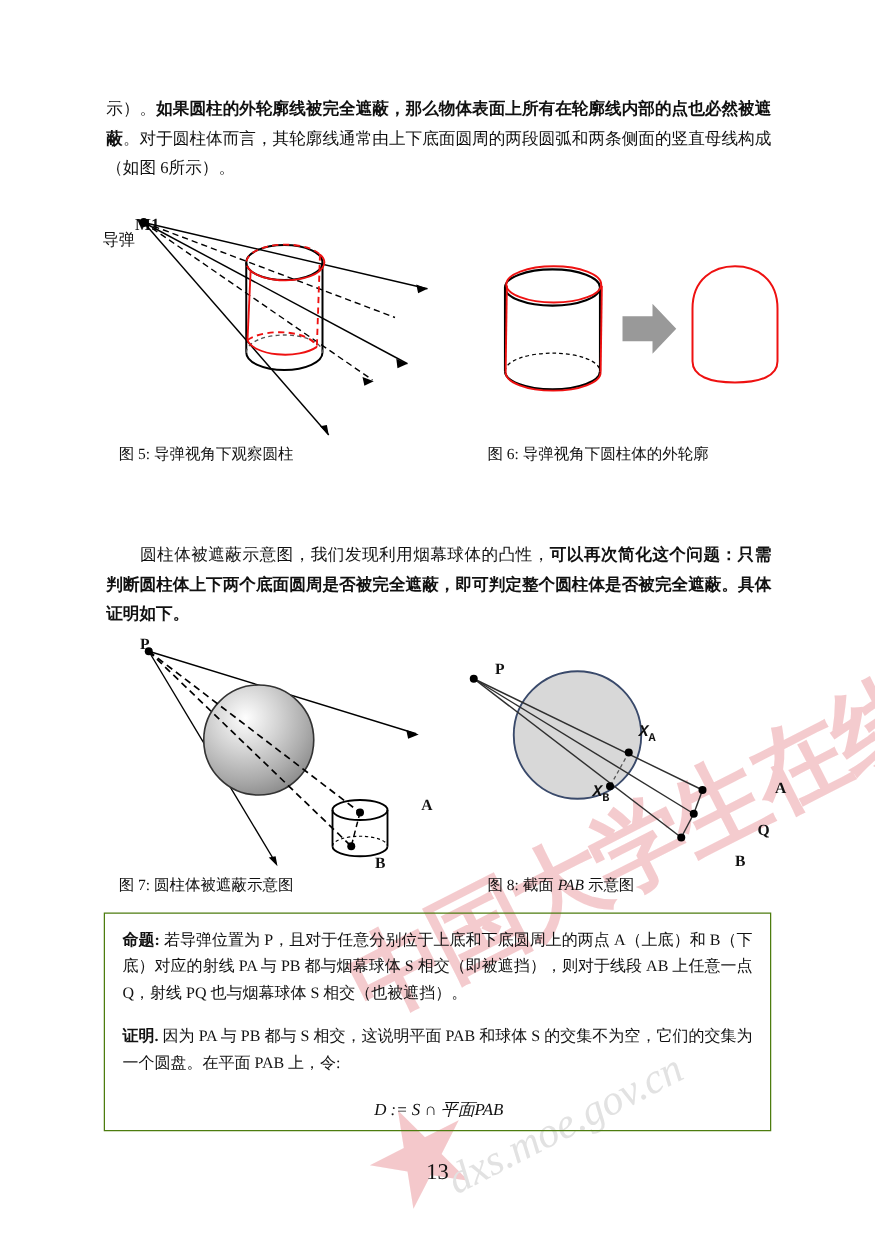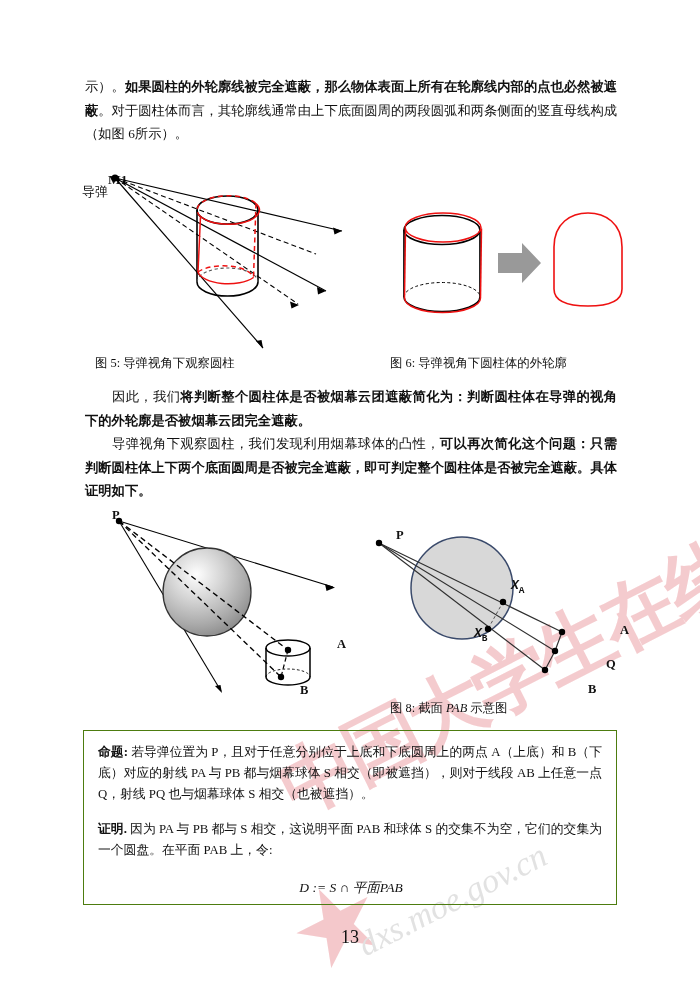--- a/index.html
+++ b/index.html
@@ -236,26 +236,23 @@
     <g fill="#999999">
       <polygon points="113,68 137,68 137,58 156,78 137,98 137,88 113,88"></polygon>
     </g>
 
     <path d="M177,62 C177,38 194,28 211,28 C228,28 245,38 245,62 L245,104 C245,116 231,121 211,121 C191,121 177,116 177,104 Z" fill="none" stroke="#ee1111" stroke-width="1.6" transform="translate(-8,0)"></path>
   </svg>
 
   <div class="fig-caption" style="left:95px; top:355px; width:220px;">图 5: 导弹视角下观察圆柱</div>
   <div class="fig-caption" style="left:390px; top:355px; width:230px;">图 6: 导弹视角下圆柱体的外轮廓</div>
 
-  <div class="para" style="top:385px; text-indent:27px;">
-    <span>因此，我们</span><span class="b">将判断整个圆柱体是否被烟幕云团遮蔽简化为：判断圆柱体在导弹的视角下的外轮廓是否被烟幕云团完全遮蔽。</span>
-  </div>
 
   <div class="para" style="top:432px; text-indent:27px;">
-    <span>导弹视角下观察圆柱，我们发现利用烟幕球体的凸性，</span><span class="b">可以再次简化这个问题：只需判断圆柱体上下两个底面圆周是否被完全遮蔽，即可判定整个圆柱体是否被完全遮蔽。具体证明如下。</span>
+    <span>圆柱体被遮蔽示意图，我们发现利用烟幕球体的凸性，</span><span class="b">可以再次简化这个问题：只需判断圆柱体上下两个底面圆周是否被完全遮蔽，即可判定整个圆柱体是否被完全遮蔽。具体证明如下。</span>
   </div>
 
   <svg style="position:absolute; left:85px; top:505px;" width="275" height="195" viewBox="0 0 275 195">
     <defs>
       <radialGradient id="sphGrad" cx="38%" cy="30%" r="72%">
         <stop offset="0%" stop-color="#fefefe"></stop>
         <stop offset="42%" stop-color="#d3d3d3"></stop>
         <stop offset="78%" stop-color="#ababab"></stop>
         <stop offset="100%" stop-color="#8f8f8f"></stop>
       </radialGradient>
@@ -323,20 +320,21 @@
   <div class="fig-label-it" style="left:511px; top:578px;">
     <span>X</span><sub style="font-style:normal; font-size:9.5px;">A</sub>
   </div>
   <div class="fig-label-it" style="left:474px; top:626px;">
     <span>X</span><sub style="font-style:normal; font-size:9.5px;">B</sub>
   </div>
   <div class="fig-label" style="left:596px; top:623px;">A</div>
   <div class="fig-label" style="left:582px; top:657px;">Q</div>
   <div class="fig-label" style="left:564px; top:682px;">B</div>
 
+  <div class="fig-caption" style="left:95px; top:700px; width:220px;">图 7: 圆柱体被遮蔽示意图</div>
   <div class="fig-caption" style="left:390px; top:700px; width:230px;">
     <span>图 8: 截面 </span><span class="mi">PAB</span><span> 示意图</span>
   </div>
 
   <div id="prop-box">
     <div class="prop-text" style="top:11px;">
       <span class="b">命题:</span><span> 若导弹位置为 P，且对于任意分别位于上底和下底圆周上的两点 A（上底）和 B（下底）对应的射线 PA 与 PB 都与烟幕球体 S 相交（即被遮挡），则对于线段 AB 上任意一点 Q，射线 PQ 也与烟幕球体 S 相交（也被遮挡）。</span>
     </div>
     <div class="prop-text" style="top:88px;">
       <span class="b">证明.</span><span> 因为 PA 与 PB 都与 S 相交，这说明平面 PAB 和球体 S 的交集不为空，它们的交集为一个圆盘。在平面 PAB 上，令:</span>

